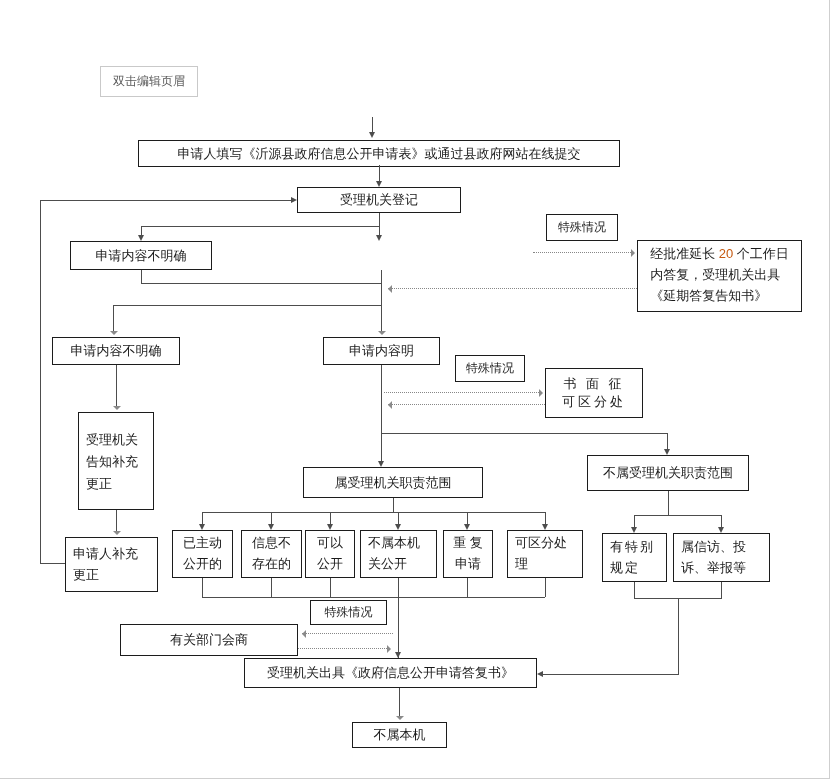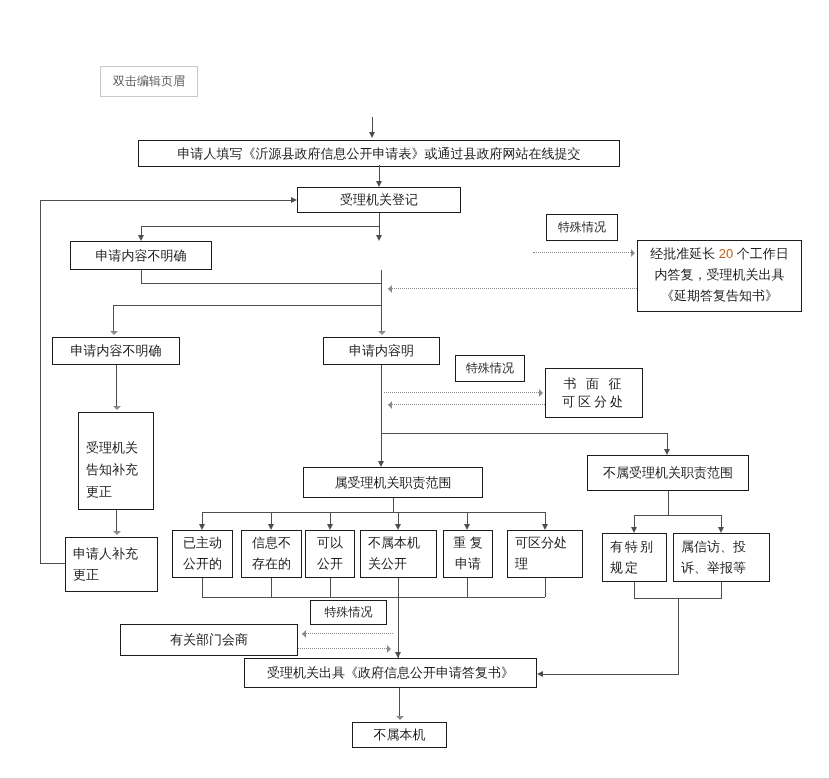--- a/index.html
+++ b/index.html
@@ -23,21 +23,21 @@
   .ln{position:absolute;background:#4d4d4d;}
   .dot{position:absolute;height:0;border-top:1px dotted #878787;}
   .ah{position:absolute;width:0;height:0;border:4px solid transparent;}
   .ah.d{border-top:6px solid #4d4d4d;border-left-width:3px;border-right-width:3px;border-bottom:0;}
   .ah.r{border-left:6px solid #4d4d4d;border-top-width:3px;border-bottom-width:3px;border-right:0;}
   .ah.l{border-right:6px solid #4d4d4d;border-top-width:3px;border-bottom-width:3px;border-left:0;}
   .ah.gd{border-top-color:#8a8a8a;}
   .ah.gr{border-left-color:#8a8a8a;}
   .ah.gl{border-right-color:#8a8a8a;}
   .num{color:#C55A11;}
-  .ext{display:block;text-align:center;padding:3px 5px;line-height:1.6;}
+  .ext{display:block;text-align:left;padding:3px 5px;line-height:1.6;}
 </style>
 </head>
 <body>
 
 <div id="stage">
 
   <div class="hint" style="left:100px;top:66px;width:98px;height:31px">双击编辑页眉</div>
 
 
   <div class="box" style="left:138px;top:140px;width:482px;height:27px">申请人填写《沂源县政府信息公开申请表》或通过县政府网站在线提交</div>
@@ -55,21 +55,21 @@
 
   <div class="box" style="left:52px;top:337px;width:128px;height:28px">申请内容不明确</div>
 
   <div class="box" style="left:323px;top:337px;width:117px;height:28px">申请内容明</div>
 
   <div class="box" style="left:455px;top:355px;width:70px;height:27px;font-size:12px">特殊情况</div>
 
   <div class="box" style="left:545px;top:368px;width:98px;height:50px;letter-spacing:3px">书 面 征
 可区分处</div>
 
-  <div class="box ta-l" style="left:78px;top:412px;width:76px;height:98px;align-items:flex-start;padding-top:24px;line-height:1.7">受理机关
+  <div class="box ta-l" style="left:78px;top:412px;width:76px;height:98px;align-items:flex-start;padding-top:16px;line-height:1.7">受理机关
 告知补充
 更正</div>
 
   <div class="box" style="left:303px;top:467px;width:180px;height:31px">属受理机关职责范围</div>
 
   <div class="box" style="left:587px;top:455px;width:162px;height:36px">不属受理机关职责范围</div>
 
   <div class="box ta-l" style="left:65px;top:537px;width:93px;height:55px;line-height:1.6">申请人补充
 更正</div>
 

